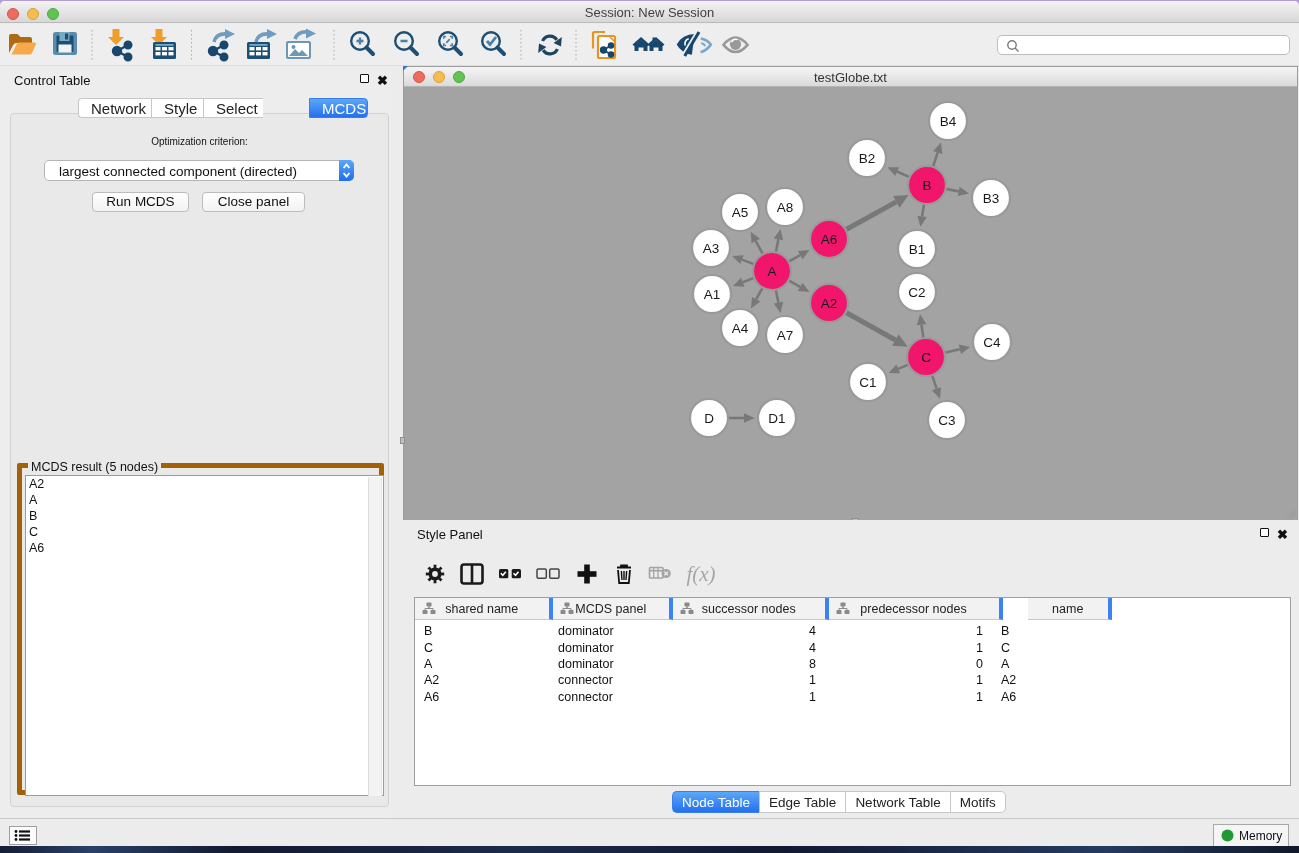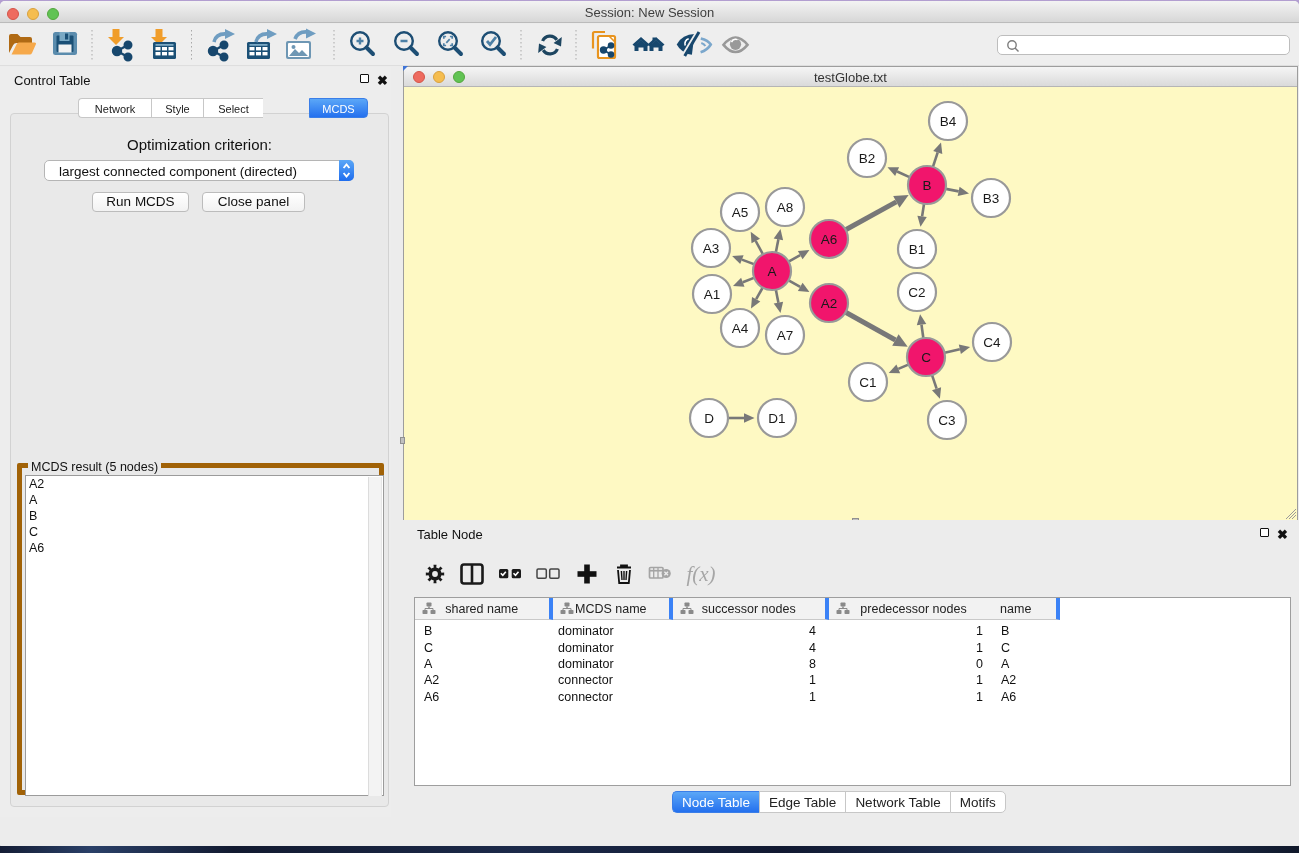--- a/index.html
+++ b/index.html
@@ -10,37 +10,37 @@
 .tl{position:absolute;top:6.5px;width:12px;height:12px;border-radius:50%;}
 .title{position:absolute;top:4px;width:100%;text-align:center;font-size:13px;color:#404040;}
 .toolbar{position:absolute;left:0;top:23px;width:1299px;height:42px;background:#eeeeee;border-bottom:1px solid #dedede;}
 .searchbox{position:absolute;left:997px;top:11px;width:293px;height:20px;background:#fff;border:1px solid #bdbdbd;border-radius:5px;}
 
 .cpanel{position:absolute;left:0;top:66px;width:391px;height:750px;background:#ededed;}
 .phead{font-size:13px;color:#111;}
 .sqicon{position:absolute;width:9px;height:9px;border:1.5px solid #111;border-radius:1px;background:#fff;}
 .xicon{position:absolute;font-size:13px;font-weight:bold;color:#111;line-height:9px;}
 .tabrow{position:absolute;display:flex;height:20px;z-index:3;}
-.tab{font-size:11px;color:#222;background:#fff;border:1px solid #c7c7c7;border-right:none;padding:1px 12px 0;line-height:18px;text-align:center;}
+.tab{font-size:15px;color:#222;background:#fff;border:1px solid #c7c7c7;border-right:none;padding:1px 12px 0;line-height:18px;text-align:center;}
 .tab.first{border-radius:4px 0 0 4px;}
 .tab.last{border-right:1px solid #c7c7c7;border-radius:0 4px 4px 0;margin-left:46px;}
 .tab.sel{background:linear-gradient(#5ba7f7,#2470ee);color:#fff;border-color:#3a7ee8;}
 .cpcontent{position:absolute;left:10px;top:46px;width:379px;height:694px;background:#e9e9e9;border:1px solid #d2d2d2;border-radius:4px;}
-.optlabel{position:absolute;left:0;top:22px;width:100%;text-align:center;font-size:15px;color:#111;}
+.optlabel{position:absolute;left:0;top:22px;width:100%;text-align:center;font-size:10px;color:#111;}
 .dropdown{position:absolute;left:33px;top:46px;width:310px;height:21px;background:#fff;border:1px solid #b5b5b5;border-radius:5px;}
 .dropdown .txt{position:absolute;left:14px;top:3px;font-size:13.5px;color:#111;}
 .stepper{position:absolute;right:-1px;top:-1px;width:15px;height:21px;background:linear-gradient(#5ba7f7,#1f6dee);border-radius:0 5px 5px 0;}
 .btn{position:absolute;height:20px;background:linear-gradient(#ffffff,#f2f2f2);border:1px solid #bcbcbc;border-radius:4px;font-size:13.5px;color:#111;text-align:center;line-height:18px;}
 .groupbox{position:absolute;left:6px;top:349px;width:367px;height:332px;border:5px solid #a16207;border-radius:2px;}
 .gtitle{position:absolute;left:6px;top:-8px;background:#e9e9e9;padding:0 3px;font-size:12.5px;color:#111;}
 .glist{position:absolute;left:3px;top:7px;width:359px;height:321px;background:#fff;border:1px solid #9b9b9b;}
 .glist .item{font-size:12.5px;color:#111;padding:2.2px 0 0 3px;line-height:13.8px;}
 .gscroll{position:absolute;right:1px;top:1px;width:14px;height:319px;background:#f3f3f3;border-left:1px solid #dcdcdc;border-right:1px solid #e6e6e6;}
 
-.frame{position:absolute;left:403px;top:65px;width:895px;height:455px;background:#fef9c3;border:1px solid #9d9d9d;}
+.frame{position:absolute;left:403px;top:65px;width:895px;height:455px;background:#a3a3a3;border:1px solid #9d9d9d;}
 .ftitle{position:absolute;left:0;top:0;width:100%;height:20px;background:linear-gradient(#f5f5f5,#dadada);border-bottom:1px solid #b5b5b5;}
 .ftext{position:absolute;top:3px;width:100%;text-align:center;font-size:13px;color:#333;}
 
 .tpanel{position:absolute;left:391px;top:519px;width:908px;height:297px;background:#ececec;}
 .ttable{position:absolute;left:23px;top:77px;width:877px;height:189px;background:#fff;border:1px solid #9e9e9e;}
 .thead{position:absolute;left:0;top:0;height:22px;background:#f2f2f2;border-right:4px solid #3b82f6;border-bottom:1px solid #c9c9c9;}
 .thead .htxt{position:absolute;top:4px;width:100%;text-align:center;font-size:12.5px;color:#222;}
 .trow{position:absolute;font-size:12.5px;color:#111;}
 .btabs{position:absolute;display:flex;height:22px;}
 .btab{font-size:13.5px;color:#222;background:#fff;border:1px solid #c7c7c7;border-right:none;padding:2px 9px 0;line-height:18px;}
@@ -338,21 +338,21 @@
       <text x="740" y="331.5" text-anchor="middle" font-size="13.5" fill="#1a1a1a">A4</text>
       <text x="785" y="338.5" text-anchor="middle" font-size="13.5" fill="#1a1a1a">A7</text>
       <text x="992" y="345.5" text-anchor="middle" font-size="13.5" fill="#1a1a1a">C4</text>
       <text x="926" y="360.5" text-anchor="middle" font-size="13.5" fill="#1a1a1a">C</text>
       <text x="868" y="385.5" text-anchor="middle" font-size="13.5" fill="#1a1a1a">C1</text>
       <text x="947" y="423.5" text-anchor="middle" font-size="13.5" fill="#1a1a1a">C3</text>
       <text x="709" y="421.5" text-anchor="middle" font-size="13.5" fill="#1a1a1a">D</text>
       <text x="777" y="421.5" text-anchor="middle" font-size="13.5" fill="#1a1a1a">D1</text>
     </svg>
  <div class="tpanel">
-  <div class="phead" style="position:absolute;left:26px;top:7px;">Table Node</div>
+  <div class="phead" style="position:absolute;left:26px;top:7px;">Style Panel</div>
   <div class="sqicon" style="left:869px;top:8px;"></div>
   <div class="xicon" style="left:886px;top:10px;">✖</div>
   <svg width="340" height="34" viewBox="0 0 340 34" style="position:absolute;left:30px;top:37px;">
    <g transform="translate(14,17)" fill="#1a1a1a">
     <path d="M9.17,-1.53 L9.17,1.53 L6.49,1.21 L5.45,3.73 L7.57,5.41 L5.41,7.57 L3.73,5.45 L1.21,6.49 L1.53,9.17 L-1.53,9.17 L-1.21,6.49 L-3.73,5.45 L-5.41,7.57 L-7.57,5.41 L-5.45,3.73 L-6.49,1.21 L-9.17,1.53 L-9.17,-1.53 L-6.49,-1.21 L-5.45,-3.73 L-7.57,-5.41 L-5.41,-7.57 L-3.73,-5.45 L-1.21,-6.49 L-1.53,-9.17 L1.53,-9.17 L1.21,-6.49 L3.73,-5.45 L5.41,-7.57 L7.57,-5.41 L5.45,-3.73 L6.49,-1.21 Z M2.90,0.00 A2.9,2.9 0 1 0 -2.90,0.00 A2.9,2.9 0 1 0 2.90,0.00 Z" fill="#1a1a1a" fill-rule="evenodd"></path>
    </g>
    <g transform="translate(51,17)">
           <rect x="-10.5" y="-9.5" width="21" height="19" rx="2.5" fill="none" stroke="#1a1a1a" stroke-width="2.6"></rect>
           <line x1="0" y1="-9.5" x2="0" y2="9.5" stroke="#1a1a1a" stroke-width="2.6"></line>
         </g>
@@ -403,21 +403,21 @@
         </div>
    <div class="thead" style="left:137.5px;width:120.5px;">
           <svg class="treeicon" width="14" height="13" style="position:absolute;left:7.0px;top:4px;">
             <g fill="#8a8a8a">
               <rect x="4.5" y="0.5" width="5" height="4" rx="0.8"></rect>
               <rect x="0.5" y="8" width="5" height="4" rx="0.8"></rect>
               <rect x="8.5" y="8" width="5" height="4" rx="0.8"></rect>
             </g>
             <path d="M7 4.5 v2 M3 8 v-1.5 h8 V8 M7 4.5 v2" stroke="#8a8a8a" fill="none"></path>
           </svg>
-          <div class="htxt">MCDS name</div>
+          <div class="htxt">MCDS panel</div>
         </div>
    <div class="thead" style="left:258.0px;width:155.5px;">
           <svg class="treeicon" width="14" height="13" style="position:absolute;left:7.0px;top:4px;">
             <g fill="#8a8a8a">
               <rect x="4.5" y="0.5" width="5" height="4" rx="0.8"></rect>
               <rect x="0.5" y="8" width="5" height="4" rx="0.8"></rect>
               <rect x="8.5" y="8" width="5" height="4" rx="0.8"></rect>
             </g>
             <path d="M7 4.5 v2 M3 8 v-1.5 h8 V8 M7 4.5 v2" stroke="#8a8a8a" fill="none"></path>
           </svg>
@@ -427,21 +427,21 @@
           <svg class="treeicon" width="14" height="13" style="position:absolute;left:7.0px;top:4px;">
             <g fill="#8a8a8a">
               <rect x="4.5" y="0.5" width="5" height="4" rx="0.8"></rect>
               <rect x="0.5" y="8" width="5" height="4" rx="0.8"></rect>
               <rect x="8.5" y="8" width="5" height="4" rx="0.8"></rect>
             </g>
             <path d="M7 4.5 v2 M3 8 v-1.5 h8 V8 M7 4.5 v2" stroke="#8a8a8a" fill="none"></path>
           </svg>
           <div class="htxt">predecessor nodes</div>
         </div>
-   <div class="thead" style="left:561px;width:83.5px;">
+   <div class="thead" style="left:613px;width:83.5px;">
           <div class="htxt">name</div>
         </div>
    <div class="trow" style="left:9px;top:26.4px;">B</div>
    <div class="trow" style="left:143px;top:26.4px;">dominator</div>
    <div class="trow" style="left:300px;top:26.4px;width:101px;text-align:right;">4</div>
    <div class="trow" style="left:470px;top:26.4px;width:98px;text-align:right;">1</div>
    <div class="trow" style="left:586px;top:26.4px;">B</div>
    <div class="trow" style="left:9px;top:42.7px;">C</div>
    <div class="trow" style="left:143px;top:42.7px;">dominator</div>
    <div class="trow" style="left:300px;top:42.7px;width:101px;text-align:right;">4</div>
@@ -463,14 +463,32 @@
    <div class="trow" style="left:470px;top:91.6px;width:98px;text-align:right;">1</div>
    <div class="trow" style="left:586px;top:91.6px;">A6</div>
   </div>
   <div class="btabs" style="left:281px;top:271px;">
    <div class="btab first sel">Node Table</div>
    <div class="btab">Edge Table</div>
    <div class="btab">Network Table</div>
    <div class="btab last">Motifs</div>
   </div>
  </div>
+ <div class="statusbar">
+  <div class="listbtn"><svg width="26" height="17">
+          <g fill="#111">
+            <circle cx="6" cy="4.5" r="1.4"></circle>
+            <circle cx="6" cy="8.5" r="1.4"></circle>
+            <circle cx="6" cy="12.5" r="1.4"></circle>
+            <rect x="9" y="3.4" width="11" height="2.2"></rect>
+            <rect x="9" y="7.4" width="11" height="2.2"></rect>
+            <rect x="9" y="11.4" width="11" height="2.2"></rect>
+          </g>
+        </svg></div>
+  <div class="membtn">
+        <svg width="13" height="13" style="position:absolute;left:7px;top:4px;">
+          <circle cx="6.5" cy="6.5" r="6" fill="#1f9932"></circle>
+        </svg>
+        <span style="position:absolute;left:25px;top:4px;">Memory</span>
+      </div>
+ </div>
 </div>
 <div class="darkbot"></div>
 
 </body></html>

